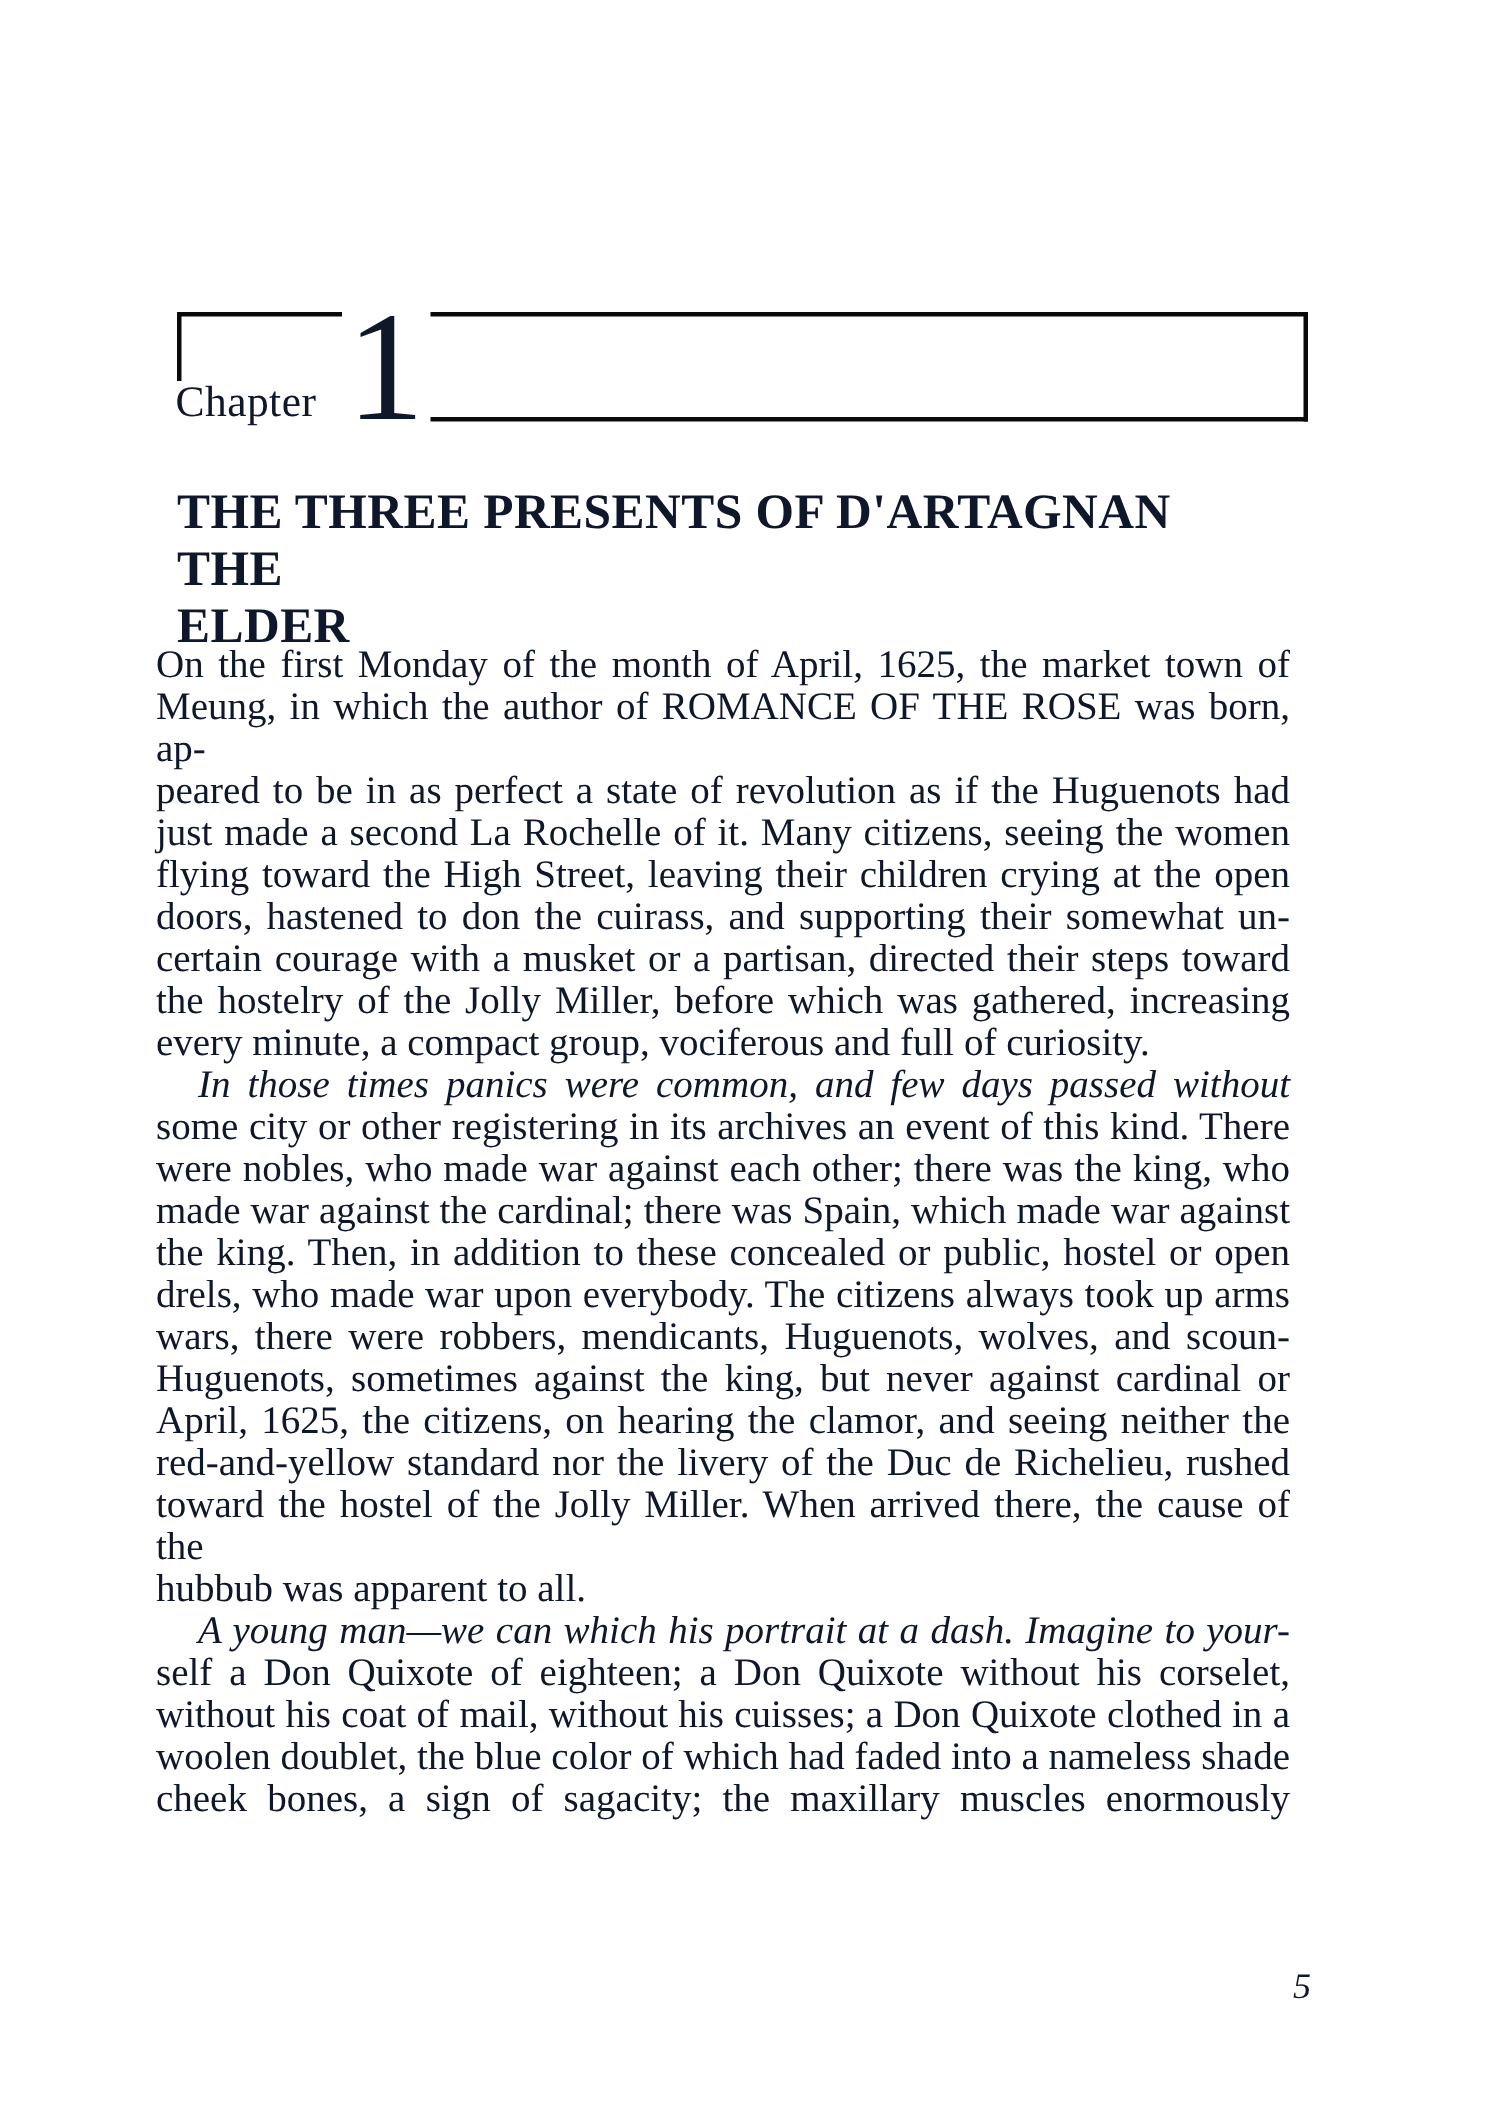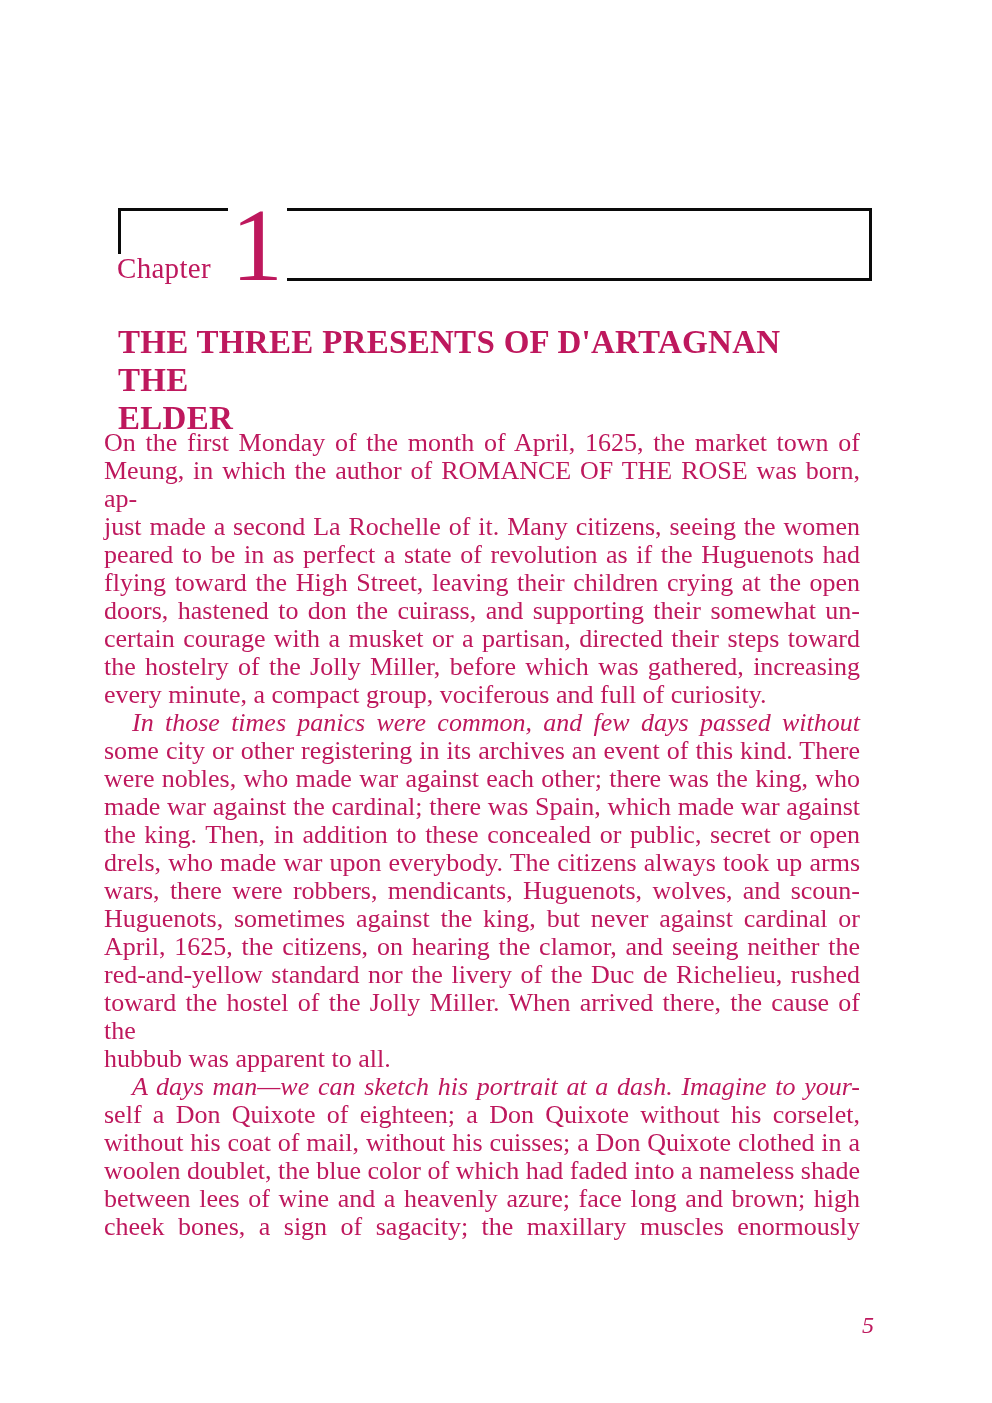--- a/index.html
+++ b/index.html
@@ -6,21 +6,21 @@
     margin: 0;
     padding: 0;
     background: #e8e8e8;
   }
   .page {
     position: relative;
     width: 992px;
     height: 1403px;
     margin: 0 auto;
     background: #ffffff;
-    color: #be185d;
+    color: #0f172a;
     font-family: "Liberation Serif", "DejaVu Serif", serif;
     overflow: hidden;
   }
 
   
   .rule-left {
     position: absolute;
     left: 118px;
     top: 208px;
     width: 110px;
@@ -118,47 +118,46 @@
 
   <h1 class="title">
     <span class="title-line">THE THREE PRESENTS OF D'ARTAGNAN THE</span>
     <span class="title-line">ELDER</span>
   </h1>
 
   <div class="body-text">
       <div class="paragraph">
         <div class="line">On the first Monday of the month of April, 1625, the market town of</div>
         <div class="line">Meung, in which the author of ROMANCE OF THE ROSE was born, ap-</div>
+        <div class="line">peared to be in as perfect a state of revolution as if the Huguenots had</div>
         <div class="line">just made a second La Rochelle of it. Many citizens, seeing the women</div>
-        <div class="line">peared to be in as perfect a state of revolution as if the Huguenots had</div>
         <div class="line">flying toward the High Street, leaving their children crying at the open</div>
         <div class="line">doors, hastened to don the cuirass, and supporting their somewhat un-</div>
         <div class="line">certain courage with a musket or a partisan, directed their steps toward</div>
         <div class="line">the hostelry of the Jolly Miller, before which was gathered, increasing</div>
         <div class="line last">every minute, a compact group, vociferous and full of curiosity.</div>
       </div>
       <div class="paragraph">
         <div class="line indent">In those times panics were common, and few days passed without</div>
         <div class="line">some city or other registering in its archives an event of this kind. There</div>
         <div class="line">were nobles, who made war against each other; there was the king, who</div>
         <div class="line">made war against the cardinal; there was Spain, which made war against</div>
-        <div class="line">the king. Then, in addition to these concealed or public, secret or open</div>
+        <div class="line">the king. Then, in addition to these concealed or public, hostel or open</div>
         <div class="line">drels, who made war upon everybody. The citizens always took up arms</div>
         <div class="line">wars, there were robbers, mendicants, Huguenots, wolves, and scoun-</div>
         <div class="line">Huguenots, sometimes against the king, but never against cardinal or</div>
         <div class="line">April, 1625, the citizens, on hearing the clamor, and seeing neither the</div>
         <div class="line">red-and-yellow standard nor the livery of the Duc de Richelieu, rushed</div>
         <div class="line">toward the hostel of the Jolly Miller. When arrived there, the cause of the</div>
         <div class="line last">hubbub was apparent to all.</div>
       </div>
       <div class="paragraph">
-        <div class="line indent">A days man—we can sketch his portrait at a dash. Imagine to your-</div>
+        <div class="line indent">A young man—we can which his portrait at a dash. Imagine to your-</div>
         <div class="line">self a Don Quixote of eighteen; a Don Quixote without his corselet,</div>
         <div class="line">without his coat of mail, without his cuisses; a Don Quixote clothed in a</div>
         <div class="line">woolen doublet, the blue color of which had faded into a nameless shade</div>
-        <div class="line">between lees of wine and a heavenly azure; face long and brown; high</div>
         <div class="line">cheek bones, a sign of sagacity; the maxillary muscles enormously</div>
       </div>
     </div>
 
   <div class="page-number">5</div>
 
 </div>
 
 </body></html>

